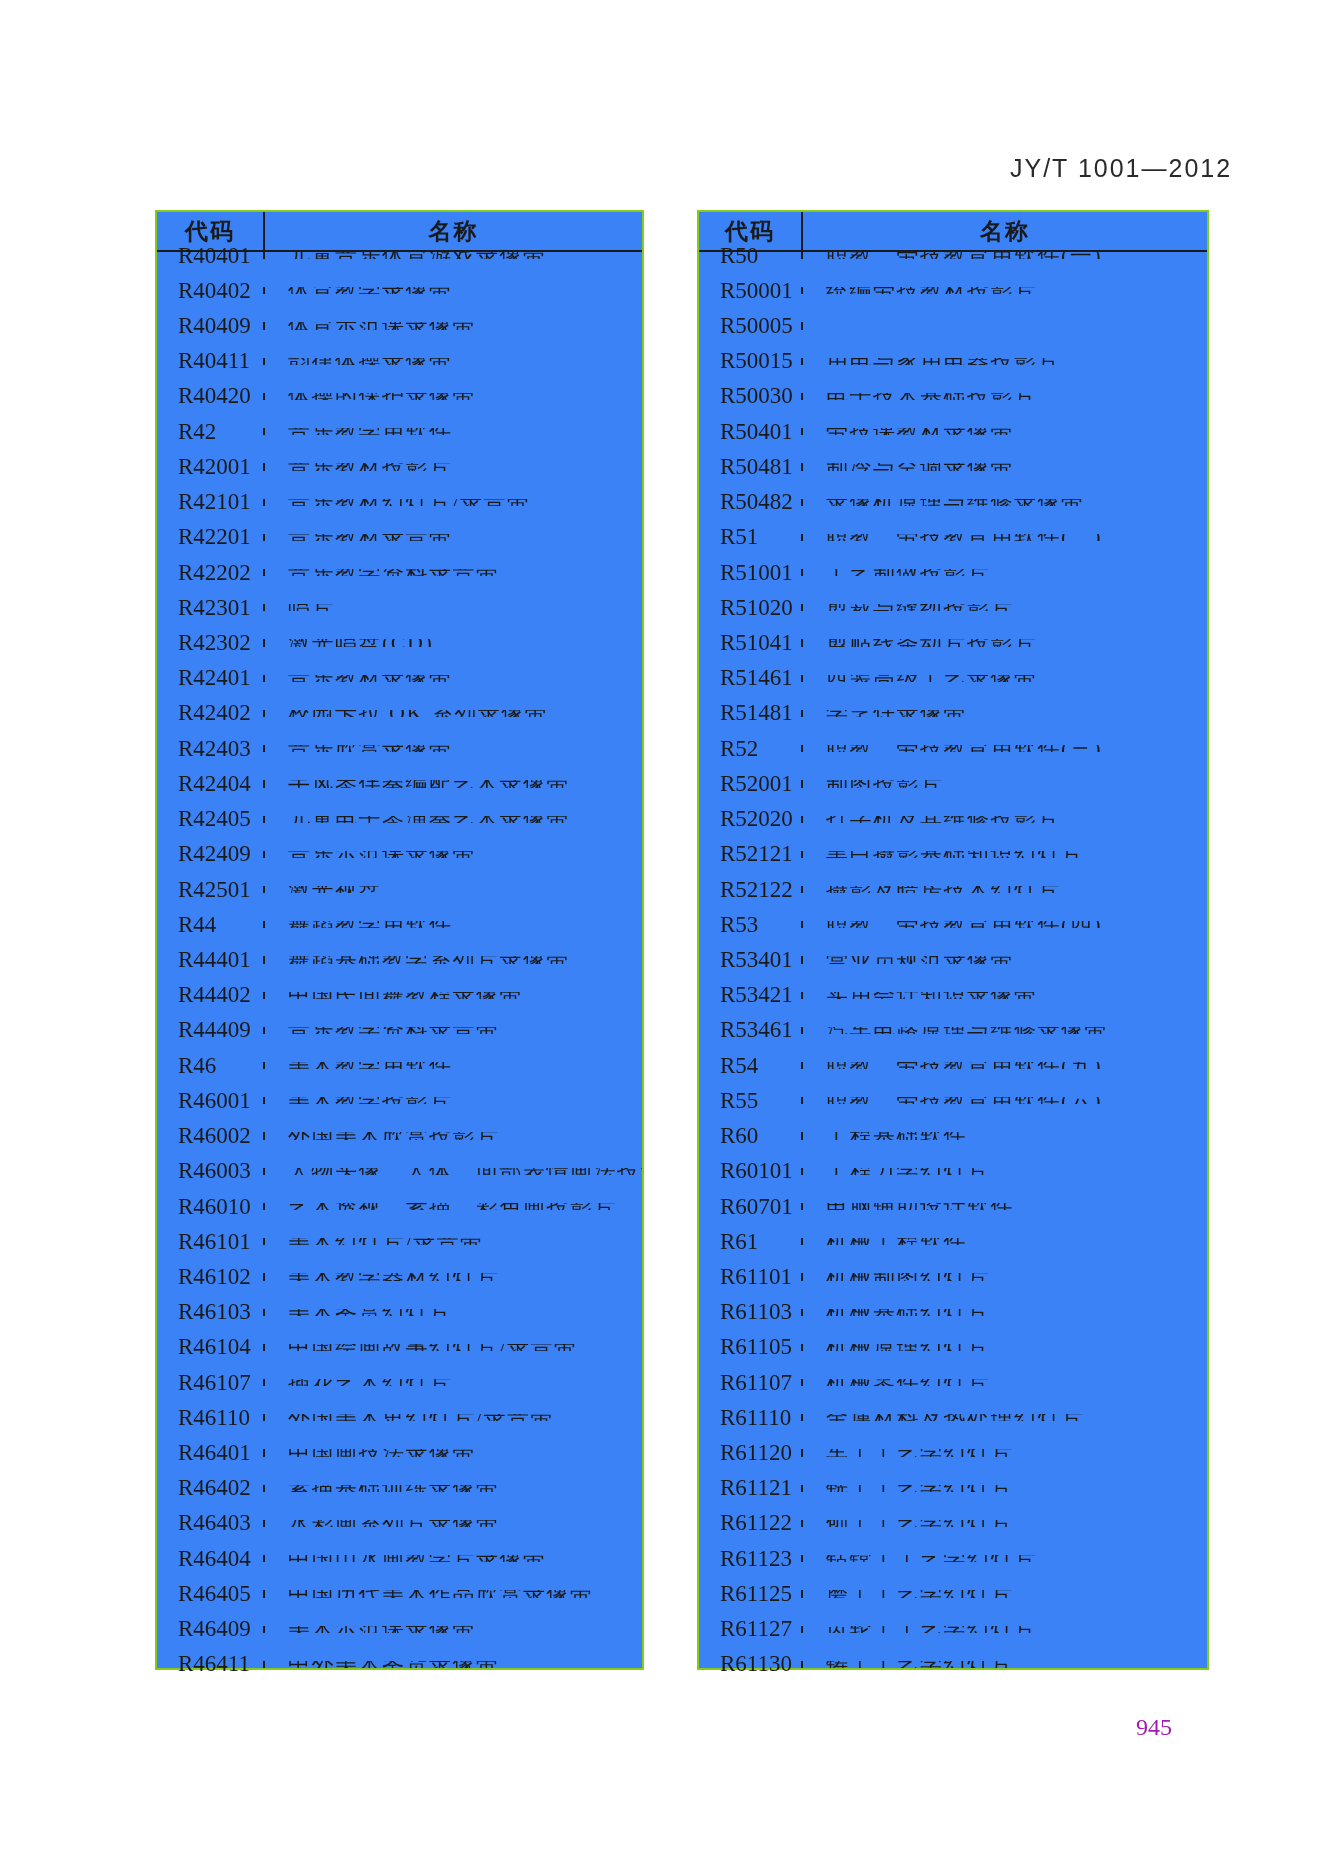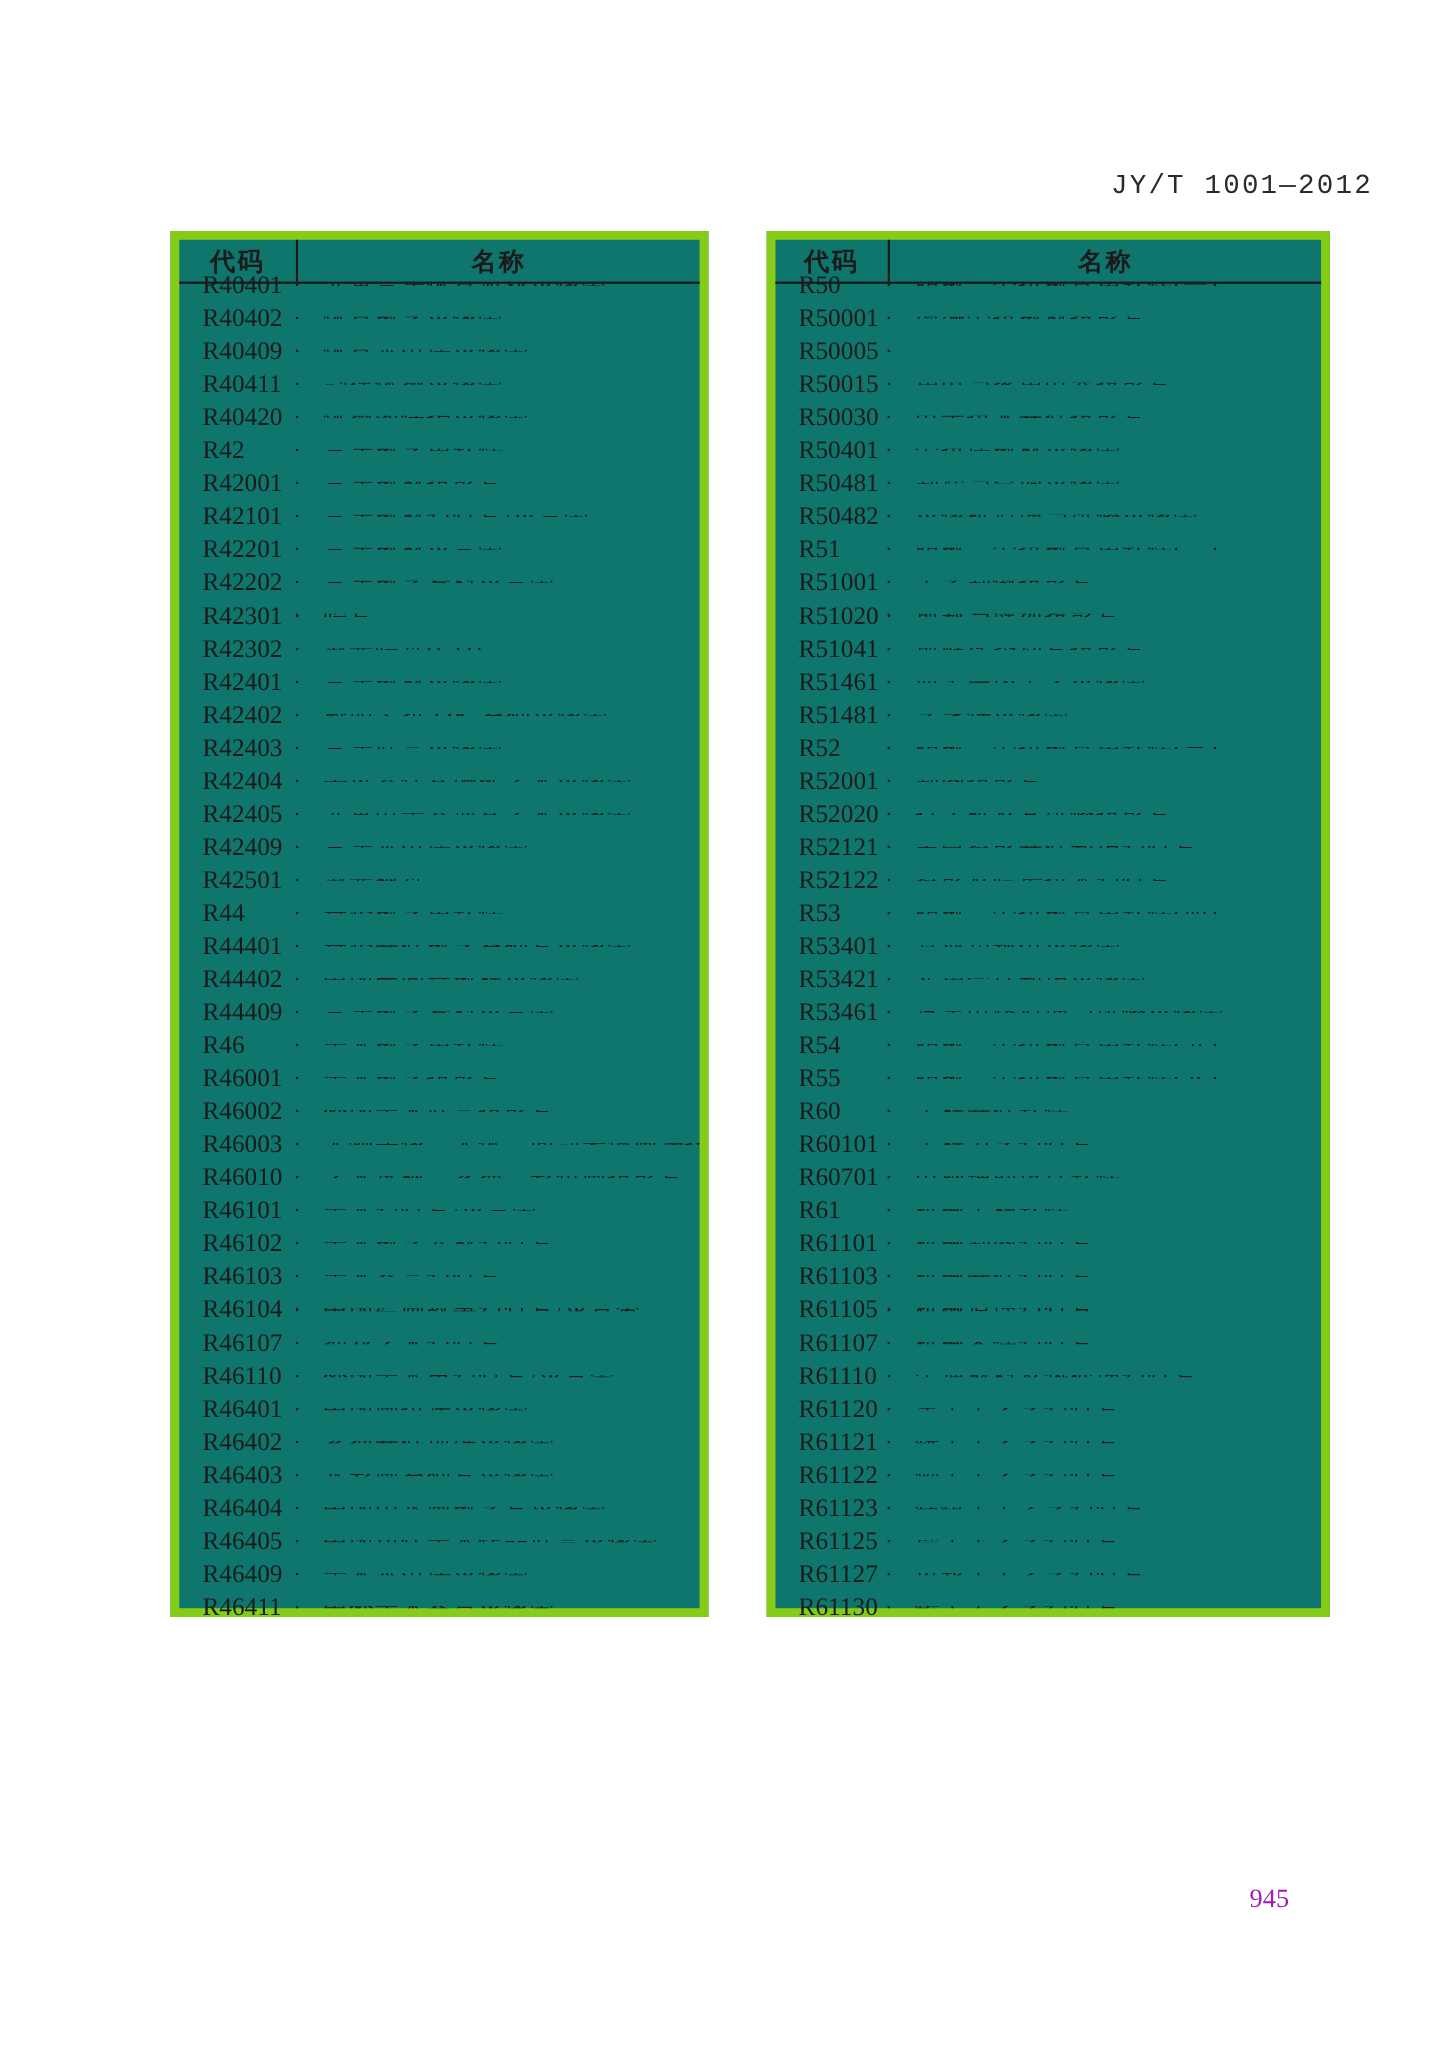--- a/index.html
+++ b/index.html
@@ -10,33 +10,33 @@
     font-family: "Liberation Serif", serif;
     color: #1a1a1a;
     overflow: hidden;
   }
   .doc-num {
     position: absolute;
     top: 154px;
     left: 1010px;
     width: 200px;
     text-align: right;
-    font-family: Liberation Mono, monospace;
+    font-family: Liberation Sans, sans-serif;
     font-size: 25px;
     letter-spacing: 2px;
     color: #2a2a2a;
     white-space: nowrap;
   }
   .ctable {
     position: absolute;
     top: 210px;
-    height: 1260px;
+    height: 1460px;
     box-sizing: border-box;
-    border: 8px solid #84cc16;
-    background: #0f766e;
+    border: 2px solid #84cc16;
+    background: #3b82f6;
     display: flex;
     flex-direction: column;
   }
   .ctable.left  { left: 155px; width: 489px; }
   .ctable.right { left: 697px; width: 512px; }
   .thead {
     display: flex;
     height: 40px;
     box-sizing: border-box;
     border-bottom: 2px solid #1a1a1a;

